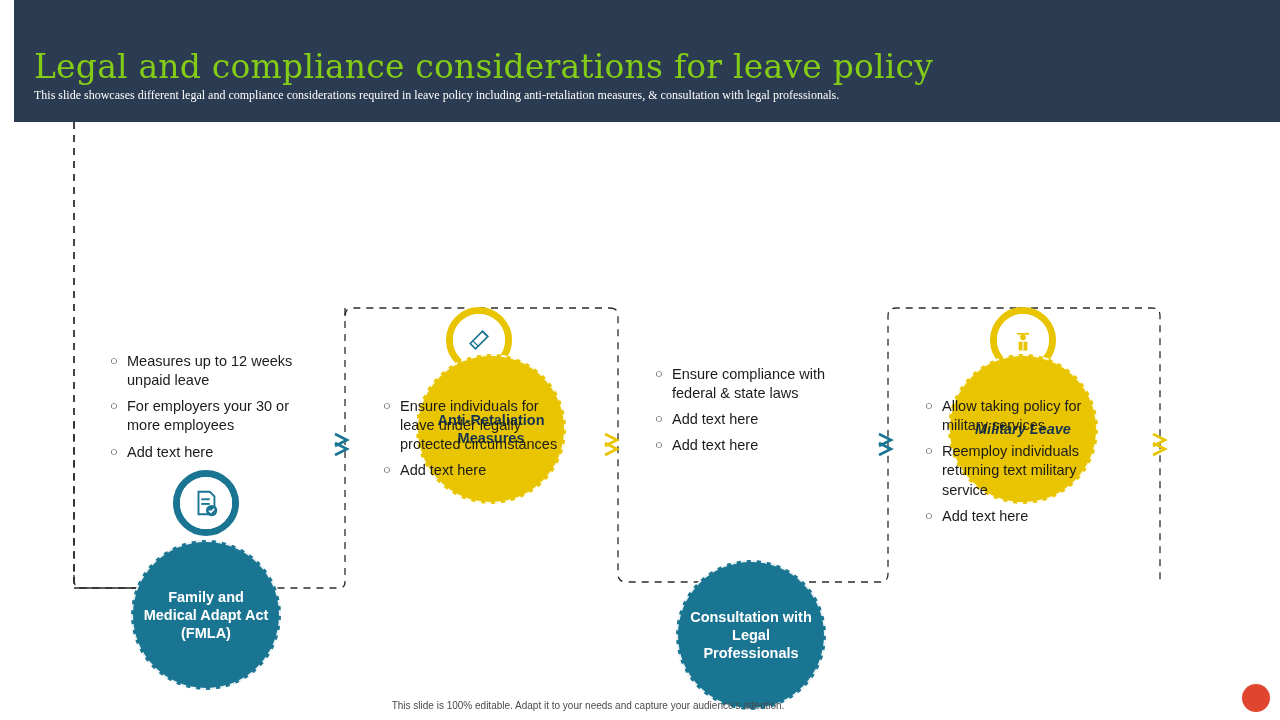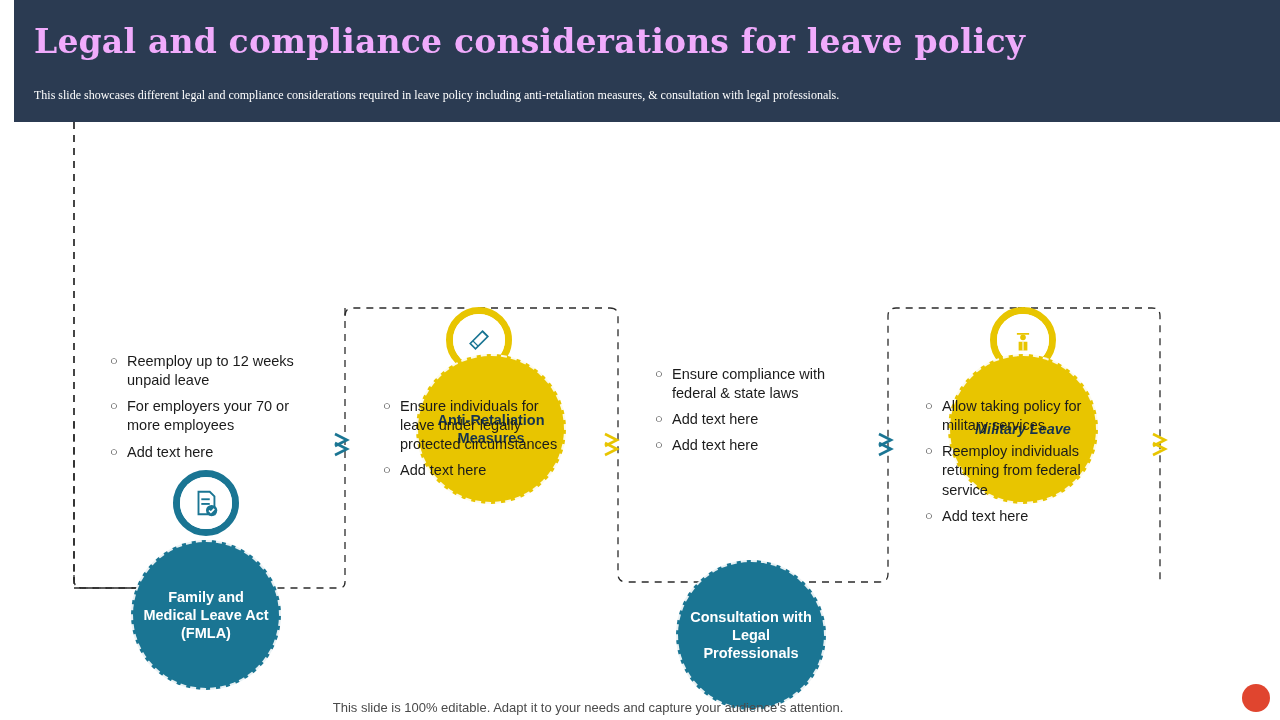--- a/index.html
+++ b/index.html
@@ -34,24 +34,24 @@
     position: absolute;
     left: 0;
     top: 0;
     width: 14px;
     height: 122px;
     background: #ffffff;
   }
   .header-title {
     position: absolute;
     left: 34px;
-    top: 22px;
+    top: 47px;
     font-size: 33px;
-    font-weight: bold;
-    color: #f0abfc;
+    font-weight: normal;
+    color: #84cc16;
     letter-spacing: 0.2px;
     white-space: nowrap;
     font-family: "DejaVu Serif", serif;
   }
   .header-sub {
     position: absolute;
     left: 34px;
     top: 88px;
     font-size: 12px;
     color: #ffffff;
@@ -153,21 +153,21 @@
     height: 26px;
   }
 
   
   .footer-note {
     position: absolute;
     left: 0;
     top: 700px;
     width: 1176px;
     text-align: center;
-    font-size: 13px;
+    font-size: 10px;
     color: #4a4a4a;
   }
   .corner-dot {
     position: absolute;
     right: 10px;
     bottom: 8px;
     width: 28px;
     height: 28px;
     border-radius: 50%;
     background: #e0452f;
@@ -231,32 +231,32 @@
       <div class="icon-badge" style="left:180px; top:355px; width:52px; height:52px;">
         <svg width="30" height="30" viewBox="0 0 32 32">
           <path d="M8,4 h12 l5,5 v19 h-17 z" fill="none" stroke="#1a7593" stroke-width="2"></path>
           <line x1="11" y1="12" x2="20" y2="12" stroke="#1a7593" stroke-width="2"></line>
           <line x1="11" y1="17" x2="20" y2="17" stroke="#1a7593" stroke-width="2"></line>
           <circle cx="22" cy="24" r="6" fill="#1a7593"></circle>
           <path d="M19.2,24 l2,2 l3.6,-3.8" fill="none" stroke="#ffffff" stroke-width="1.8"></path>
         </svg>
       </div>
       <div class="circle teal" style="left:131px; top:418px; width:150px; height:150px;">
-        <div class="label">Family and Medical Leave Act (FMLA)</div>
+        <div class="label">Family and Medical Adapt Act (FMLA)</div>
       </div>
     </div>
 
     <div class="bullets" style="left:110px; top:230px; width:200px;">
       <div class="item">
         <span class="marker">○</span>
-        <span class="txt"><span>Reemploy up to </span><b>12</b><span> weeks unpaid leave</span></span>
-      </div>
-      <div class="item">
-        <span class="marker">○</span>
-        <span class="txt"><span>For employers your </span><b>70</b><span> or more employees</span></span>
+        <span class="txt"><span>Measures up to </span><b>12</b><span> weeks unpaid leave</span></span>
+      </div>
+      <div class="item">
+        <span class="marker">○</span>
+        <span class="txt"><span>For employers your </span><b>30</b><span> or more employees</span></span>
       </div>
       <div class="item">
         <span class="marker">○</span>
         <span class="txt"><span>Add text here</span></span>
       </div>
     </div>
 
     <div class="node">
       <div class="ring yellow" style="left:446px; top:185px; width:66px; height:66px;"></div>
       <div class="icon-badge" style="left:453px; top:192px; width:52px; height:52px;">
@@ -329,21 +329,21 @@
       </div>
     </div>
 
     <div class="bullets" style="left:925px; top:275px; width:200px;">
       <div class="item">
         <span class="marker">○</span>
         <span class="txt">Allow taking policy for military services</span>
       </div>
       <div class="item">
         <span class="marker">○</span>
-        <span class="txt">Reemploy individuals returning from federal service</span>
+        <span class="txt">Reemploy individuals returning text military service</span>
       </div>
       <div class="item">
         <span class="marker">○</span>
         <span class="txt">Add text here</span>
       </div>
     </div>
 
   </div>
 
   <div class="footer-note">This slide is 100% editable. Adapt it to your needs and capture your audience's attention.</div>

